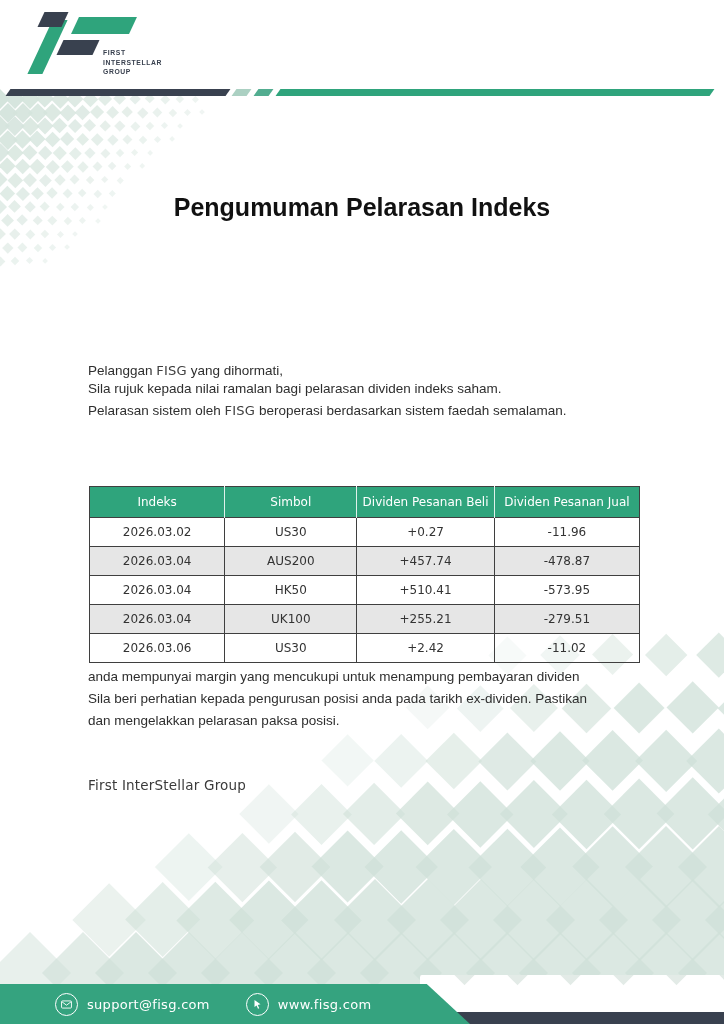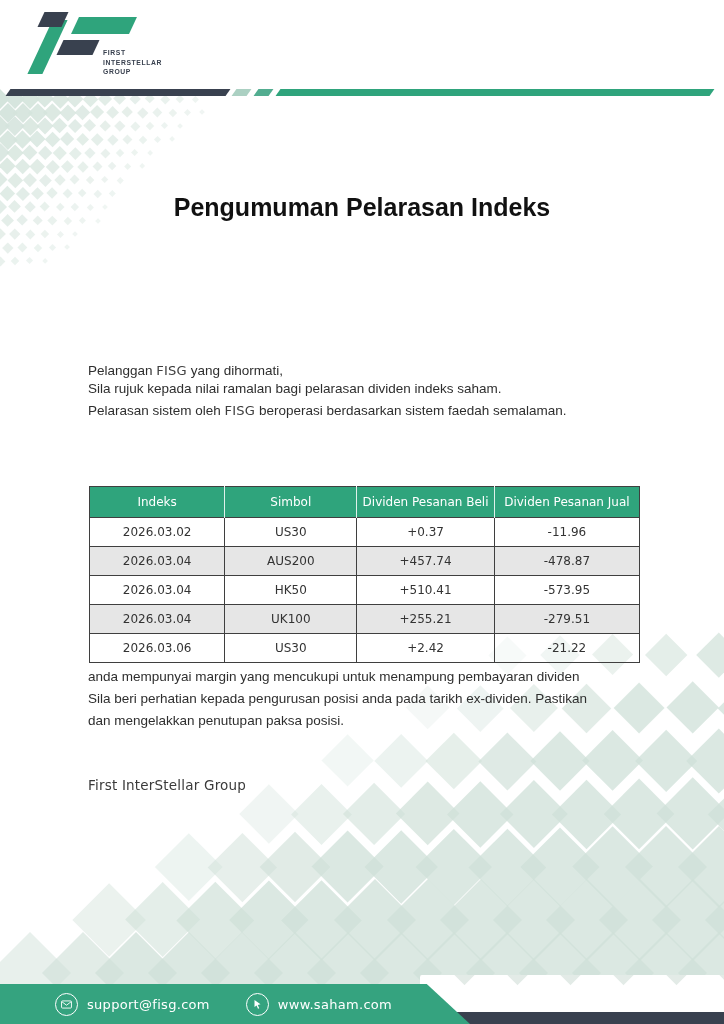--- a/index.html
+++ b/index.html
@@ -324,21 +324,21 @@
           <th>Indeks</th>
           <th>Simbol</th>
           <th>Dividen Pesanan Beli</th>
           <th>Dividen Pesanan Jual</th>
         </tr>
       </thead>
       <tbody>
         <tr>
           <td>2026.03.02</td>
           <td>US30</td>
-          <td>+0.37</td>
+          <td>+0.27</td>
           <td>-11.96</td>
         </tr>
         <tr>
           <td>2026.03.04</td>
           <td>AUS200</td>
           <td>+457.74</td>
           <td>-478.87</td>
         </tr>
         <tr>
           <td>2026.03.04</td>
@@ -349,46 +349,46 @@
         <tr>
           <td>2026.03.04</td>
           <td>UK100</td>
           <td>+255.21</td>
           <td>-279.51</td>
         </tr>
         <tr>
           <td>2026.03.06</td>
           <td>US30</td>
           <td>+2.42</td>
-          <td>-21.22</td>
+          <td>-11.02</td>
         </tr>
       </tbody>
     </table>
 
     <div class="notice">
       <div>anda mempunyai margin yang mencukupi untuk menampung pembayaran dividen</div>
       <div>Sila beri perhatian kepada pengurusan posisi anda pada tarikh ex-dividen. Pastikan</div>
-      <div>dan mengelakkan penutupan paksa posisi.</div>
+      <div>dan mengelakkan pelarasan paksa posisi.</div>
     </div>
 
     <div class="signature">First InterStellar Group</div>
 
     <div class="foot-green">
       <div class="contact">
         <span class="cicon">
           <svg width="11" height="9" viewBox="0 0 24 18">
               <rect x="1.2" y="1.2" width="21.6" height="15.6" rx="2" fill="none" stroke="#fff" stroke-width="2"></rect>
               <path d="M2 3 L12 10.5 L22 3" fill="none" stroke="#fff" stroke-width="2"></path>
             </svg>
         </span>
         <span>support@fisg.com</span>
       </div>
       <div class="contact">
         <span class="cicon">
           <svg width="11" height="11" viewBox="0 0 22 22">
               <path d="M5 2 L17 10.5 L11.5 11.8 L14.5 18.5 L12 19.6 L9.2 13 L5 16 Z" fill="#fff"></path>
             </svg>
         </span>
-        <span>www.saham.com</span>
+        <span>www.fisg.com</span>
       </div>
     </div>
   </div>
 </div>
 
 </body></html>

